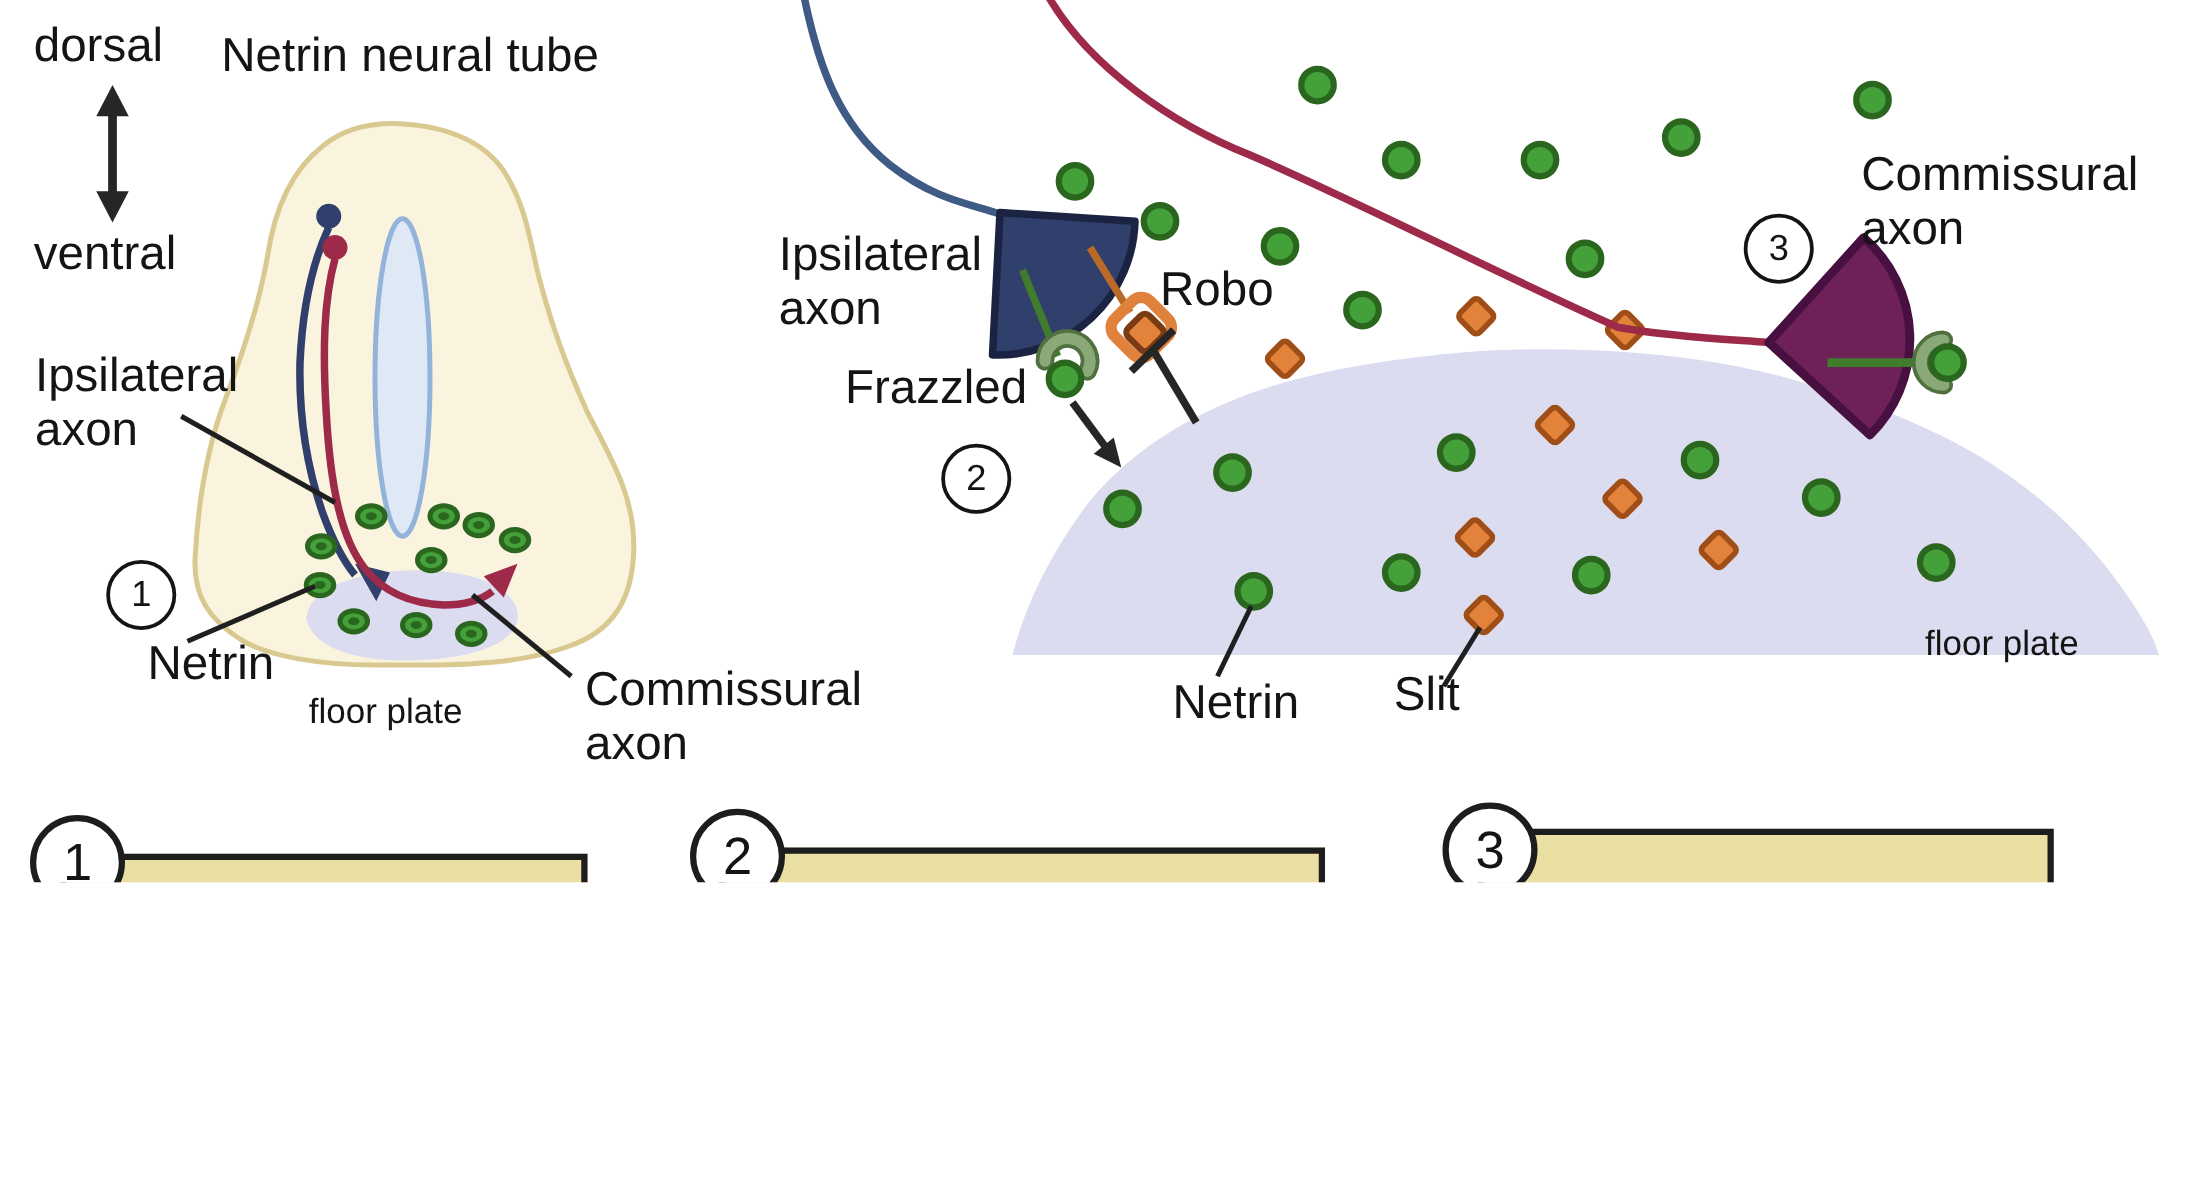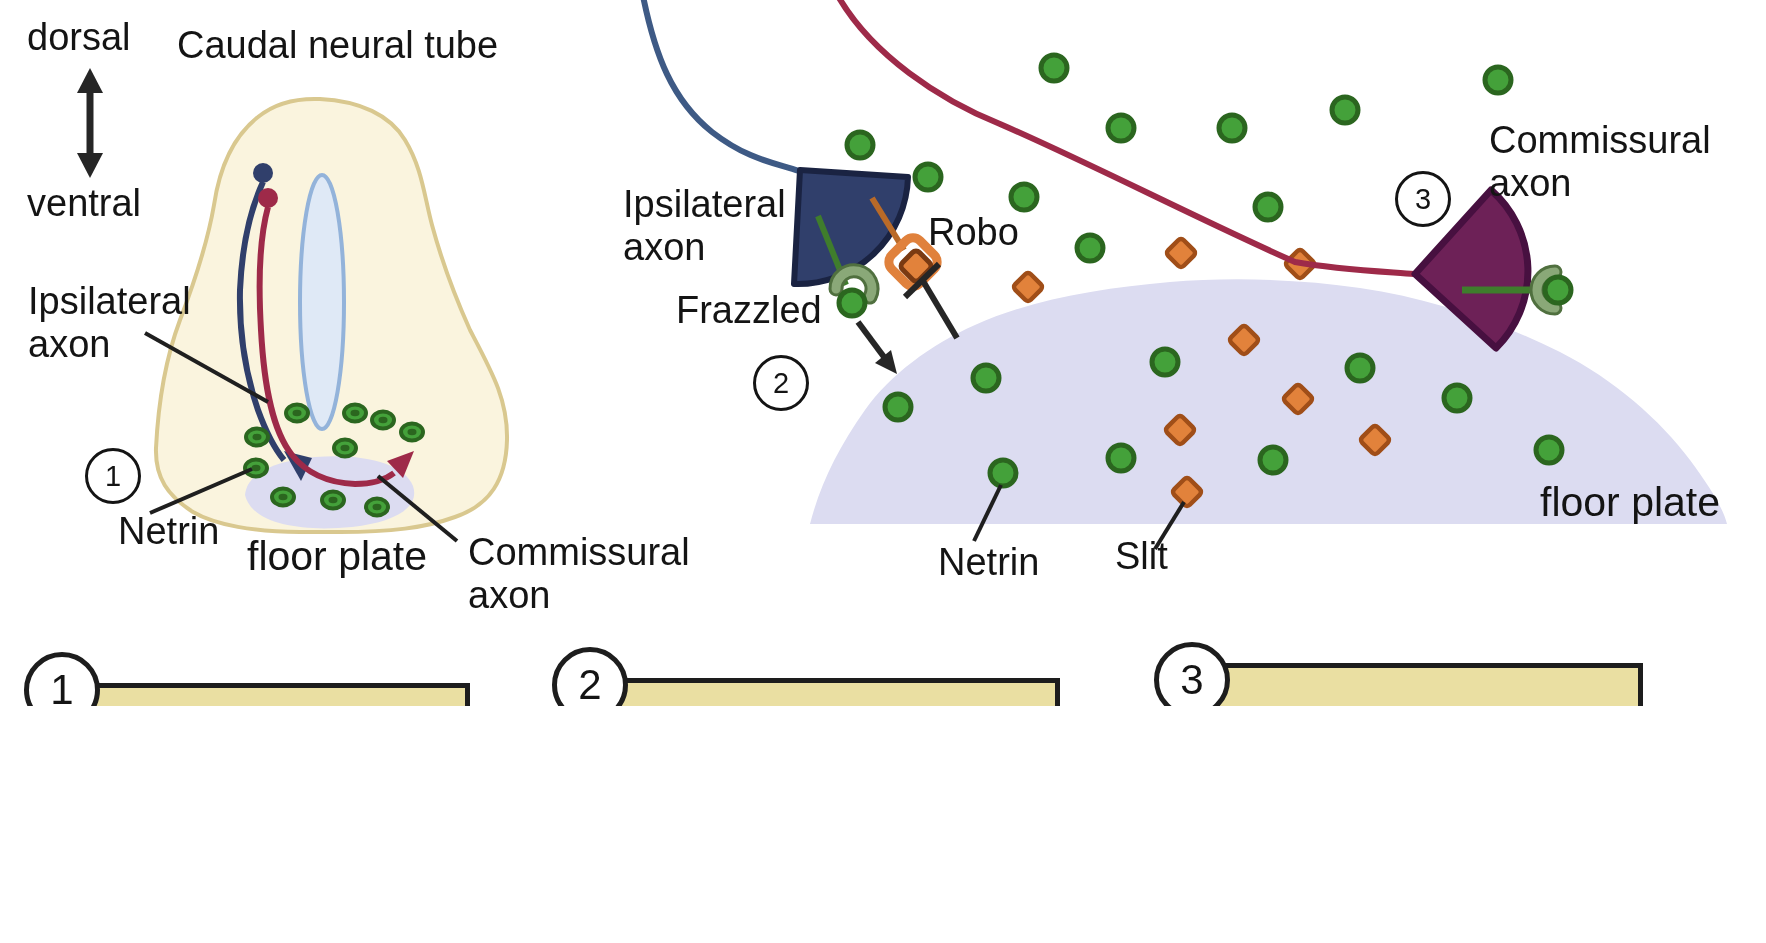--- a/index.html
+++ b/index.html
@@ -1,20 +1,20 @@
 <!DOCTYPE html>
 <html><head>
 <meta charset="utf-8">
 <style>
   html,body{margin:0;padding:0;background:#ffffff;}
   .stage{position:relative;width:1766px;height:706px;background:#ffffff;overflow:hidden;
          font-family:"Liberation Sans",sans-serif;color:#1a1a1a;}
   .stage svg{position:absolute;left:0;top:0;}
   .lbl{position:absolute;font-size:38px;line-height:1.14;white-space:pre-line;color:#141414;}
-  .lbl.small{font-size:41px;}
+  .lbl.small{font-size:28px;margin-top:20px;}
   .stepcircle{position:absolute;width:50px;height:50px;border-radius:50%;
               border:3px solid #141414;background:#ffffff;display:flex;
               align-items:center;justify-content:center;font-size:29px;color:#141414;}
   .callout{position:absolute;background:#eadfa2;border:5px solid #1d1d1d;
            display:flex;align-items:center;justify-content:center;text-align:center;}
   .callout .callout-text{font-size:34px;line-height:1.2;white-space:pre-line;color:#141414;padding:6px 10px;}
   .badge{position:absolute;width:66px;height:66px;border-radius:50%;background:#ffffff;
          border:5px solid #1d1d1d;display:flex;align-items:center;justify-content:center;
          font-size:42px;color:#141414;}
 </style>
@@ -139,21 +139,21 @@
     <line x1="150" y1="513" x2="252" y2="469" stroke="#1f1f1f" stroke-width="4"></line>
     <line x1="457" y1="541" x2="378" y2="476" stroke="#1f1f1f" stroke-width="4"></line>
 
     <line x1="90" y1="88" x2="90" y2="158" stroke="#262626" stroke-width="7"></line>
     <polygon points="90,68 77,93 103,93" fill="#262626"></polygon>
     <polygon points="90,178 77,153 103,153" fill="#262626"></polygon>
   </svg>
 
   <div class="lbl" style="left:27px;top:16px;">dorsal</div>
   <div class="lbl" style="left:27px;top:182px;">ventral</div>
-  <div class="lbl" style="left:177px;top:24px;">Caudal neural tube</div>
+  <div class="lbl" style="left:177px;top:24px;">Netrin neural tube</div>
 
   <div class="lbl" style="left:28px;top:280px;">Ipsilateral
 axon</div>
   <div class="lbl" style="left:118px;top:510px;">Netrin</div>
   <div class="lbl small" style="left:247px;top:533px;">floor plate</div>
   <div class="lbl" style="left:468px;top:531px;">Commissural
 axon</div>
 
   <div class="lbl" style="left:623px;top:183px;">Ipsilateral
 axon</div>

